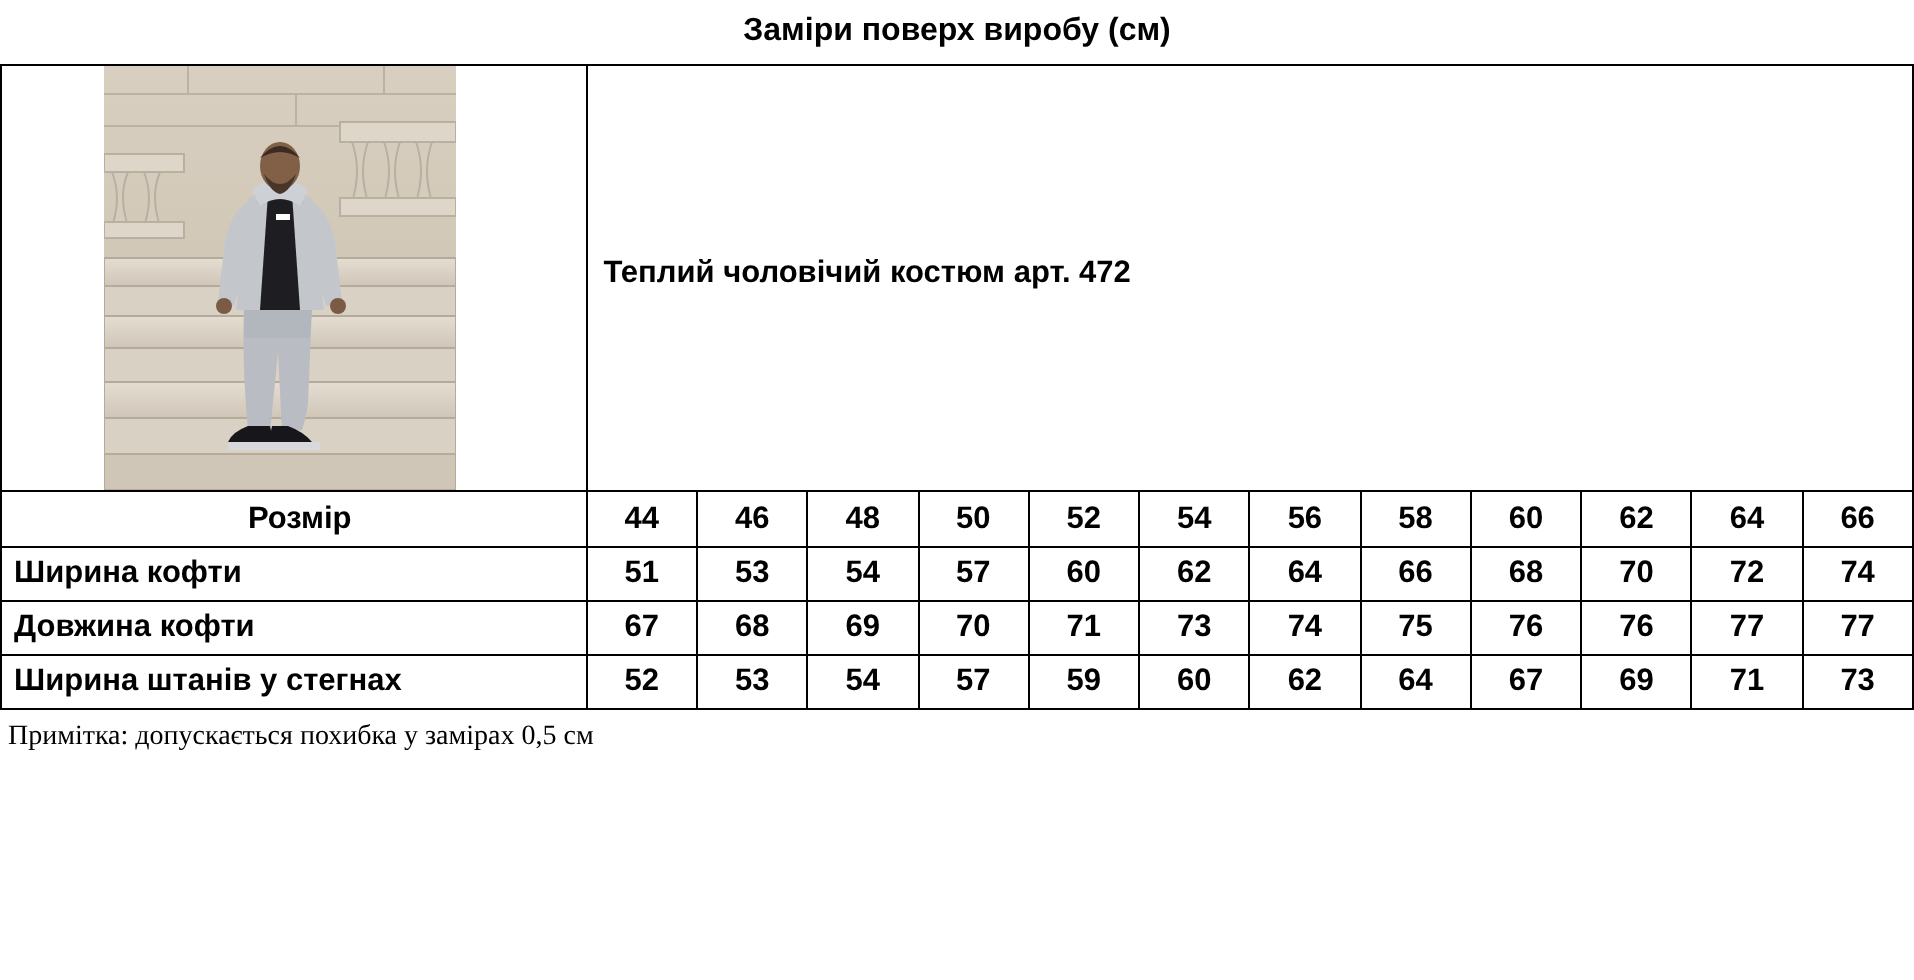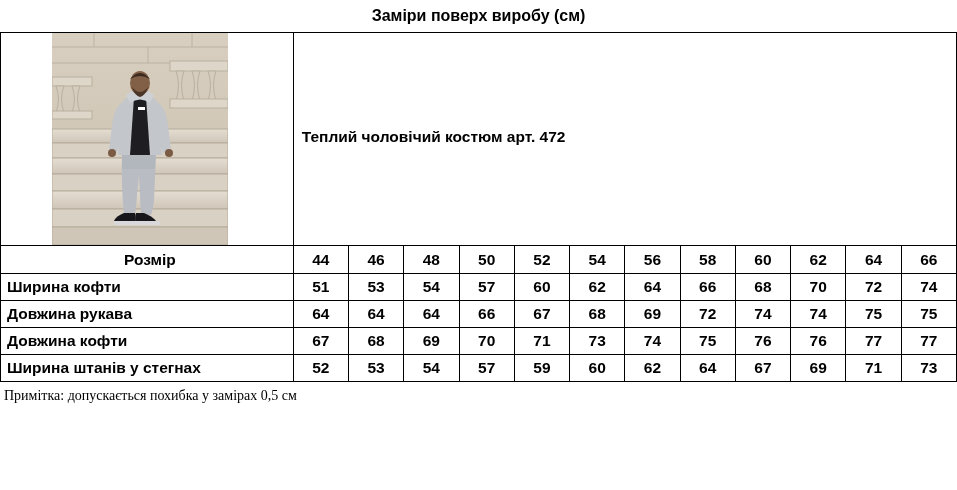--- a/index.html
+++ b/index.html
@@ -244,35 +244,20 @@
         <td>60</td>
         <td>62</td>
         <td>64</td>
         <td>66</td>
         <td>68</td>
         <td>70</td>
         <td>72</td>
         <td>74</td>
       </tr>
 
-      <tr class="data-row">
-        <td class="label-cell">Довжина рукава</td>
-        <td>64</td>
-        <td>64</td>
-        <td>64</td>
-        <td>66</td>
-        <td>67</td>
-        <td>68</td>
-        <td>69</td>
-        <td>72</td>
-        <td>74</td>
-        <td>74</td>
-        <td>75</td>
-        <td>75</td>
-      </tr>
 
       <tr class="data-row">
         <td class="label-cell">Довжина кофти</td>
         <td>67</td>
         <td>68</td>
         <td>69</td>
         <td>70</td>
         <td>71</td>
         <td>73</td>
         <td>74</td>

